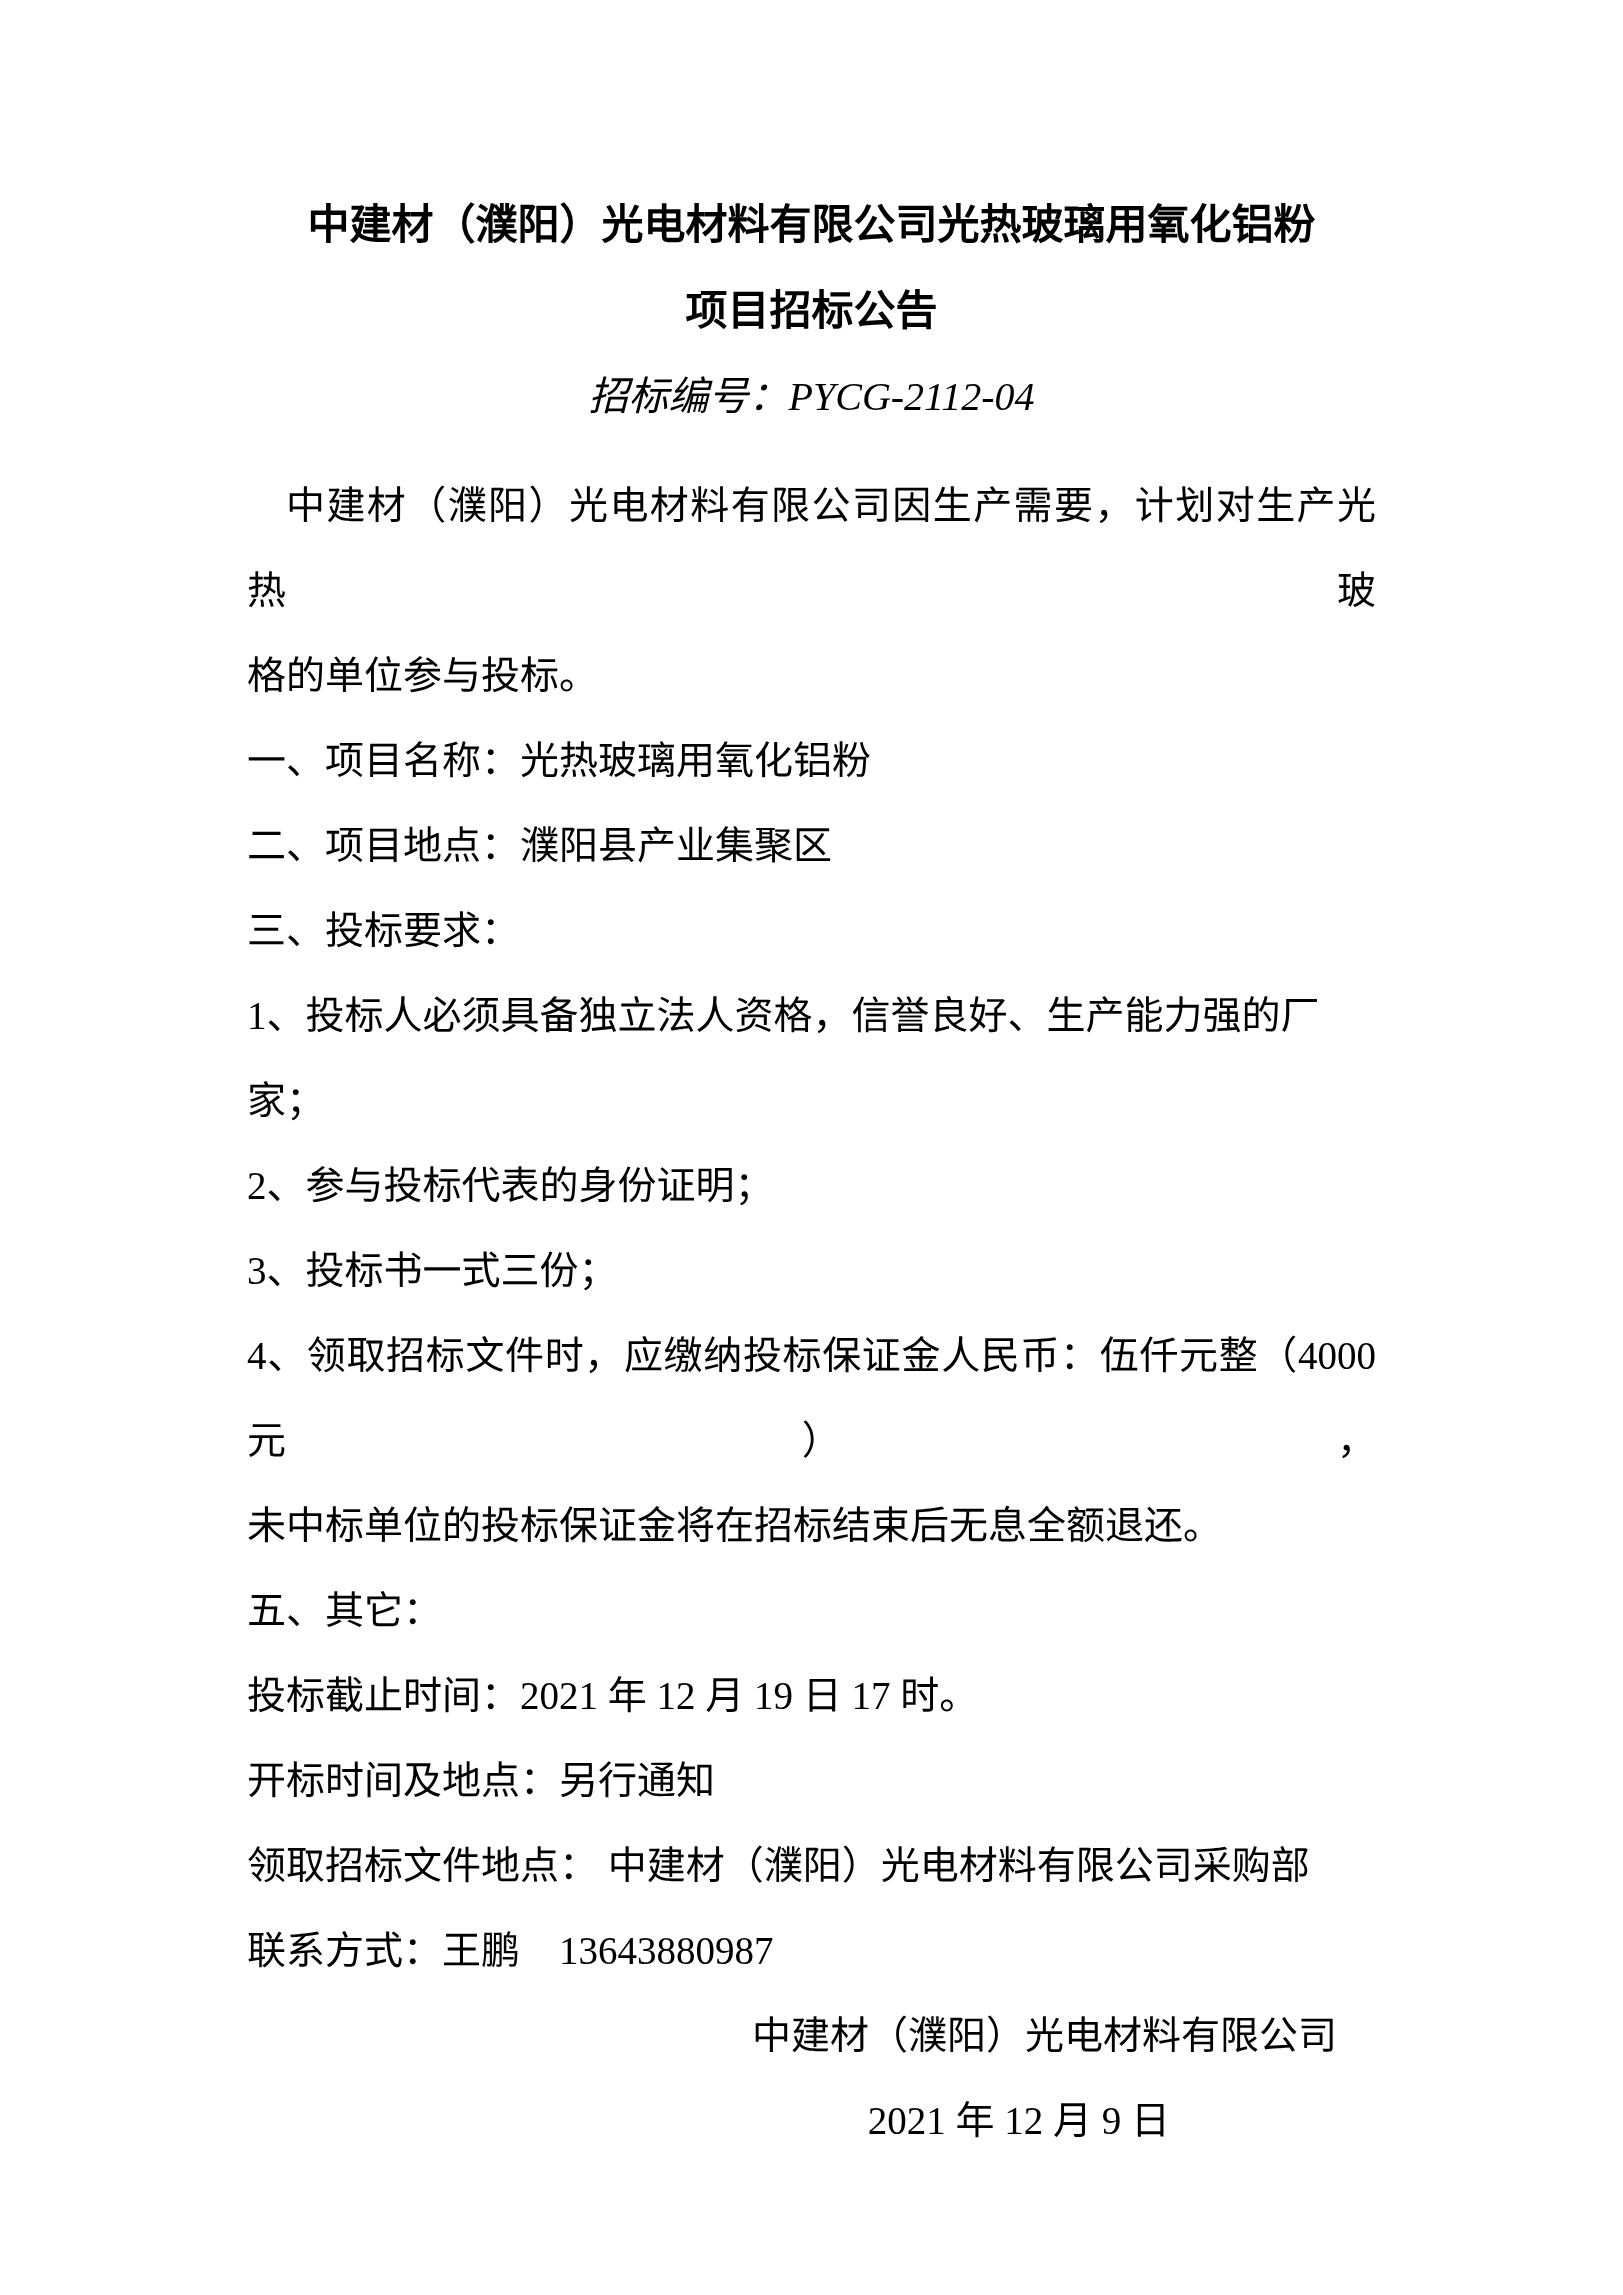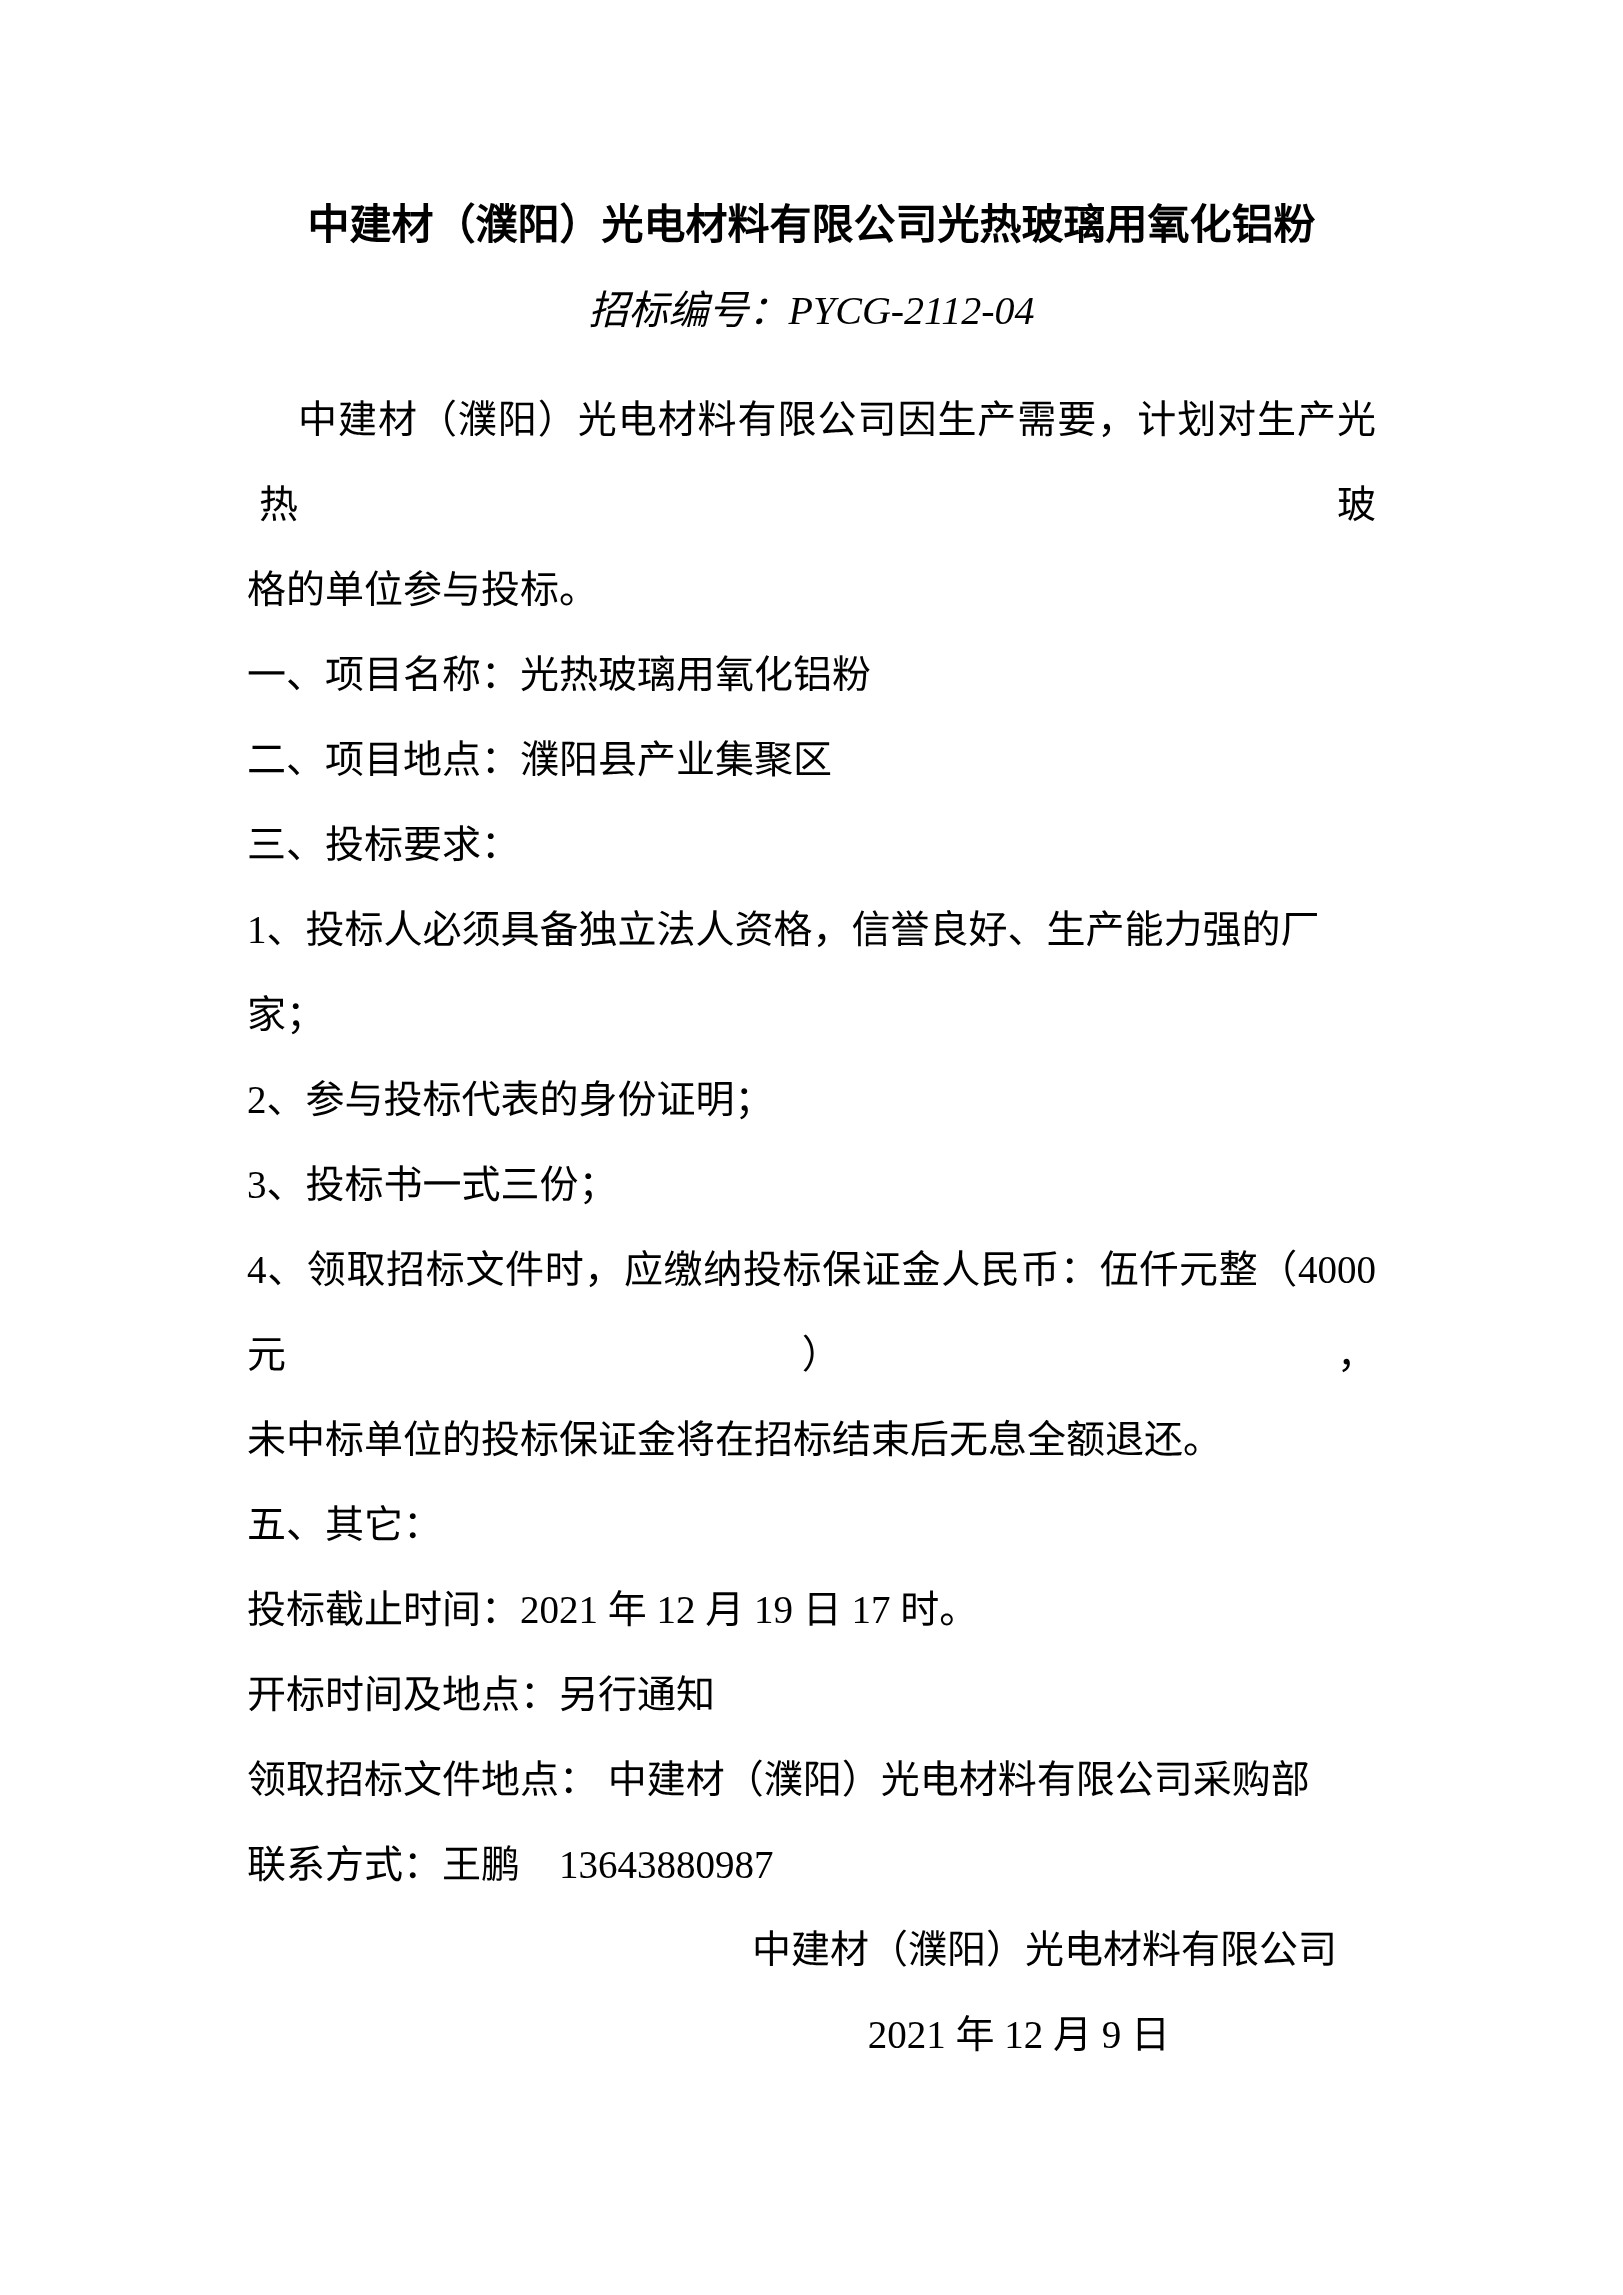--- a/index.html
+++ b/index.html
@@ -40,37 +40,37 @@
     font-size: 39px;
     line-height: 85px;
     white-space: pre-wrap;
   }
   .justify {
     text-align: justify;
     text-align-last: justify;
   }
   .indent {
     text-indent: 39px;
-    margin-left: 12px;
   }
   .sig-company {
     text-align: right;
     padding-right: 39px;
   }
   .sig-date {
     text-align: right;
     padding-right: 206px;
   }
 </style>
 </head>
 <body>
 
 <div class="page">
 
   <div class="doc-title">中建材（濮阳）光电材料有限公司光热玻璃用氧化铝粉</div>
+  <div class="doc-title">项目招标公告</div>
 
   <div class="meta-line">招标编号：PYCG-2112-04</div>
 
   <div class="line indent justify">中建材（濮阳）光电材料有限公司因生产需要，计划对生产光热玻</div>
   <div class="line">格的单位参与投标。</div>
 
   <div class="line">一、项目名称：光热玻璃用氧化铝粉</div>
   <div class="line">二、项目地点：濮阳县产业集聚区</div>
   <div class="line">三、投标要求：</div>
 

